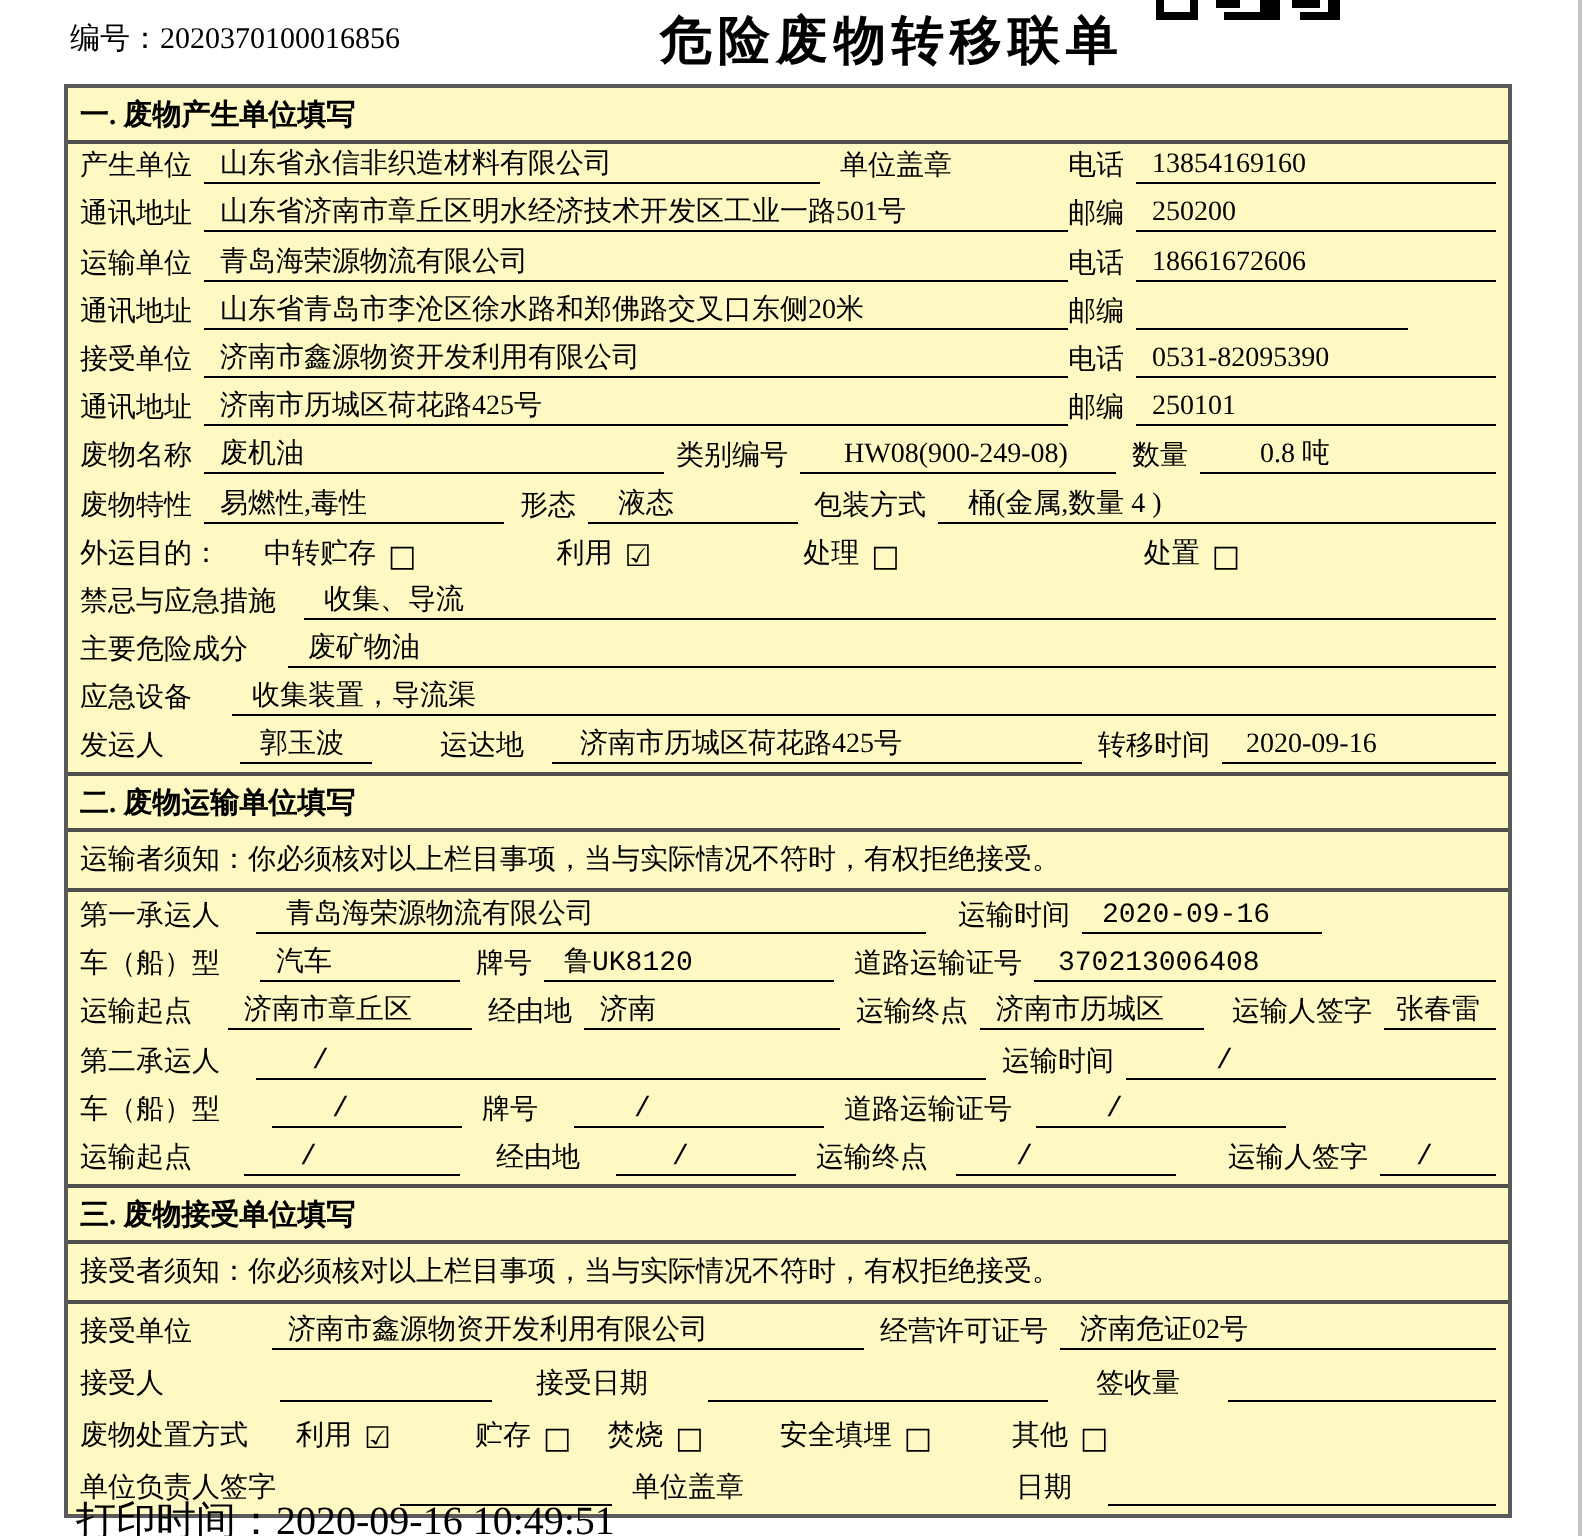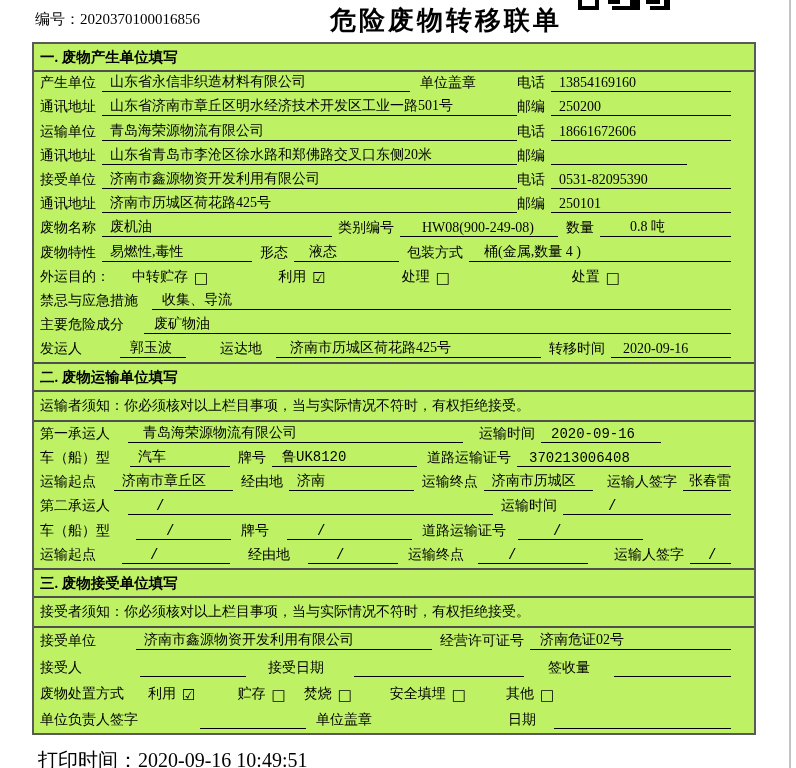--- a/index.html
+++ b/index.html
@@ -4,26 +4,26 @@
 <style>
   html,body{margin:0;padding:0;}
   body{width:796px;height:768px;background:#fff;color:#000;
        font-family:"Liberation Serif","DejaVu Serif",serif;position:relative;overflow:hidden;}
   .serial{position:absolute;left:35px;top:10px;font-size:15px;white-space:nowrap;}
   .title{position:absolute;left:330px;top:3px;font-size:26px;font-weight:bold;letter-spacing:3px;white-space:nowrap;}
   .qr{position:absolute;left:578px;top:0;width:92px;height:10px;overflow:hidden;}
   .qr div{position:absolute;background:#000;}
   .qr .q1{left:0;top:-6px;width:21px;height:16px;border:4px solid #000;background:#fff;box-sizing:border-box;}
   .page-edge{position:absolute;left:789px;top:0;width:2px;height:768px;background:#c3c3c3;}
-  .form{position:absolute;left:32px;top:42px;width:724px;border:2px solid #5a5a5a;box-sizing:border-box;font-size:14px;background:#bef264;}
+  .form{position:absolute;left:32px;top:42px;width:724px;border:2px solid #5a5a5a;box-sizing:border-box;font-size:14px;background:#fef9c3;}
   .head{height:26px;display:flex;align-items:center;padding-left:6px;font-weight:bold;font-size:14.5px;
         border-top:2px solid #4f4f4f;border-bottom:2px solid #4f4f4f;}
   .head.first{border-top:none;}
   .notice{height:28px;display:flex;align-items:center;padding-left:6px;border-bottom:2px solid #4f4f4f;}
-  .row{display:flex;align-items:flex-end;padding:0 23px 4px 6px;box-sizing:border-box;}
+  .row{display:flex;align-items:flex-end;padding:0 6px 4px 6px;box-sizing:border-box;}
   .s1-row{height:24.2px;}
   .s2-row{height:24.3px;font-family:Liberation Mono, monospace;}
   .s3-row{height:26.3px;}
   .lbl{white-space:nowrap;margin-right:6px;}
   .u{border-bottom:1px solid #000;white-space:nowrap;box-sizing:border-box;padding-left:8px;}
   .flex1{flex:1;}
   .grp{display:flex;align-items:flex-end;}
   .box{font-family:"DejaVu Sans",sans-serif;font-size:15px;line-height:15px;}
   .print{position:absolute;left:38px;top:747px;font-size:20px;white-space:nowrap;}
 </style>
@@ -143,20 +143,24 @@
   <div class="row s1-row">
     <span class="lbl" style="margin-right:14px">禁忌与应急措施</span>
     <span class="u flex1" style="padding-left:10px">收集、导流</span>
   </div>
 
   <div class="row s1-row">
     <span class="lbl" style="margin-right:20px">主要危险成分</span>
     <span class="u flex1" style="padding-left:10px">废矿物油</span>
   </div>
 
+  <div class="row s1-row">
+    <span class="lbl" style="margin-right:20px">应急设备</span>
+    <span class="u flex1" style="padding-left:10px">收集装置，导流渠</span>
+  </div>
 
   <div class="row s1-row">
     <span class="lbl">发运人</span>
     <span class="u" style="margin-left:32px;width:66px;padding-left:10px">郭玉波</span>
     <span class="lbl" style="margin-left:34px">运达地</span>
     <span class="u" style="margin-left:8px;width:265px;padding-left:14px">济南市历城区荷花路425号</span>
     <span class="lbl" style="margin-left:8px">转移时间</span>
     <span class="u flex1" style="padding-left:12px">2020-09-16</span>
   </div>
 

